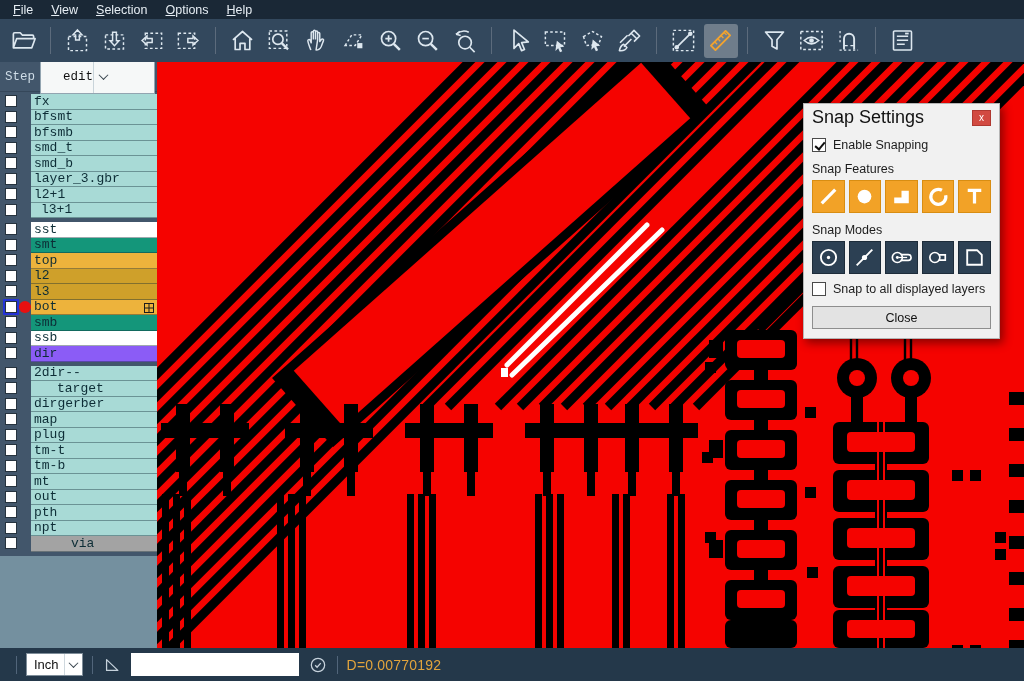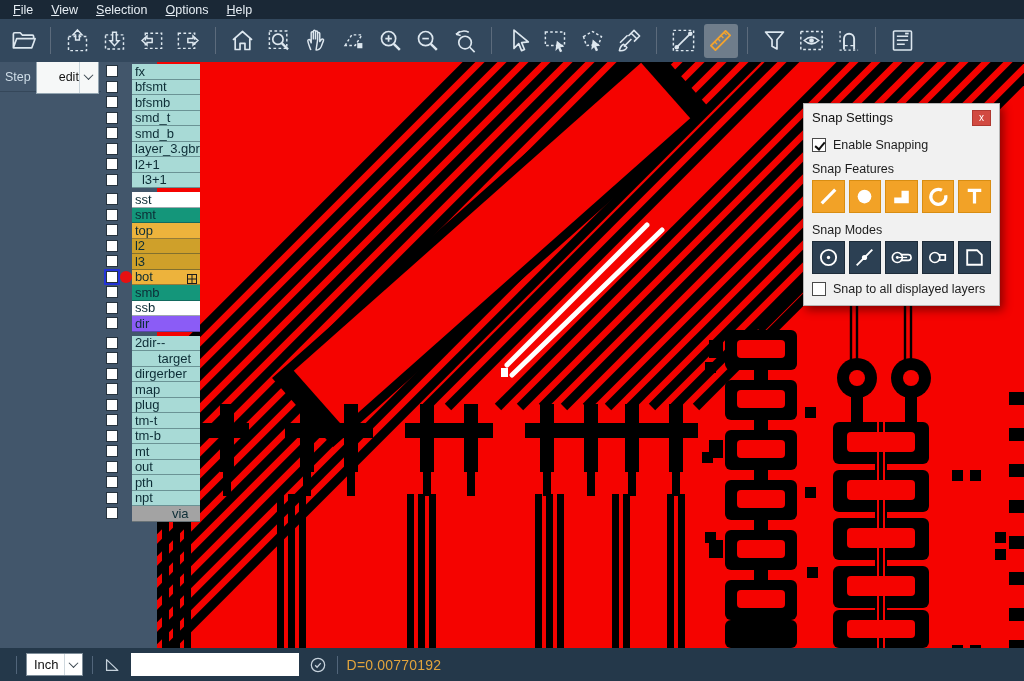--- a/index.html
+++ b/index.html
@@ -19,24 +19,24 @@
   .menu-item::first-letter{text-decoration:underline;}
 
   
   #toolbar{position:absolute;left:0;top:19px;width:1024px;height:43px;background:var(--tb-bg);display:flex;align-items:center;padding-left:5px;z-index:3;}
   .tb-btn{width:34px;height:34px;display:flex;align-items:center;justify-content:center;background:none;border:none;margin:0 1.5px;color:var(--tb-icon);}
   .tb-btn svg{width:27px;height:27px;display:block;}
   .tb-btn.active{background:var(--tb-active-bg);border-radius:3px;color:var(--tb-active-icon);}
   .tb-sep{width:1px;height:27px;background:#5c6b7c;margin:0 8px;flex:none;}
 
   
-  #sidebar{position:absolute;left:0;top:62px;width:157px;height:586px;background:var(--side-bg);display:flex;flex-direction:row;z-index:2;}
+  #sidebar{position:absolute;left:0;top:62px;width:157px;height:586px;background:var(--side-bg);display:flex;flex-direction:column;z-index:2;font-family:Liberation Mono, monospace;}
   .step-row{height:30px;flex:none;display:flex;align-items:center;padding:0 2px 0 5px;gap:5px;border-bottom:1px solid #35475a;}
   .step-label{color:#cfdde8;font-size:12.5px;}
-  .step-combo{flex:1;height:34px;background:#f6f8f8;border:1px solid #93a5b1;display:flex;align-items:center;justify-content:center;padding-left:22px;font-size:12.5px;color:#101010;}
+  .step-combo{flex:1;height:34px;background:#f6f8f8;border:1px solid #93a5b1;display:flex;align-items:center;justify-content:flex-start;padding-left:22px;font-size:12.5px;color:#101010;}
   .combo-arrow{width:19px;height:100%;display:flex;align-items:center;justify-content:center;border-left:1px solid #c9d4da;}
   .chev{width:7px;height:7px;border-right:1.6px solid #39464f;border-bottom:1.6px solid #39464f;transform:rotate(45deg) translate(-1px,-1px);}
   #layer-list{margin-top:2px;}
   .layer-group{margin-bottom:4px;}
   .lrow{display:flex;height:15.5px;align-items:stretch;position:relative;}
   .lcb{width:12px;height:12px;flex:none;background:#fff;border:1px solid #26333e;margin:1px 0 0 5px;}
   .lcb.active{box-shadow:0 0 0 2px var(--cbblue);}
   .ldot{position:absolute;left:19px;top:1.5px;width:12px;height:12px;border-radius:50%;background:var(--dot);z-index:2;}
   .llabel{margin-left:14px;flex:1;display:flex;align-items:center;padding-left:3px;font-size:13px;color:#0d2d36;border-bottom:1px solid rgba(15,40,52,.4);position:relative;}
   .lgrid{position:absolute;right:3px;top:2px;width:10px;height:10px;}
@@ -63,21 +63,21 @@
   .unit-combo{height:23px;background:#fff;border:1px solid #7e8d99;display:flex;align-items:center;font-size:13px;color:#101010;padding-left:7px;gap:5px;}
   .unit-combo .combo-arrow{border-left:1px solid #cfd8de;width:18px;}
   .sb-icon{display:flex;align-items:center;justify-content:center;}
   .sb-icon svg{width:20px;height:20px;}
   .sb-input{width:168px;height:23px;border:none;background:#fff;font-size:12px;padding:0 4px;outline:none;}
   .sb-distance{color:var(--dist);font-size:14px;letter-spacing:.2px;}
 
   
   #snap-dialog{position:absolute;left:803px;top:103px;width:197px;background:#f1f1f1;border:1px solid #b5b5b5;box-shadow:3px 4px 9px rgba(0,0,0,.45);padding:0 8px 9px;font-size:12.5px;color:#1c1c1c;z-index:5;}
   .sd-title-row{height:25px;display:flex;align-items:center;justify-content:space-between;margin-top:1px;}
-  .sd-title{font-size:13px;color:#111;}
+  .sd-title{font-size:18px;color:#111;}
   .sd-close{width:19px;height:16px;background:#d24a41;color:#fff;border:1px solid #b03830;font-size:10px;line-height:1;display:flex;align-items:center;justify-content:center;font-family:"Liberation Sans",sans-serif;}
   .sd-check{display:flex;align-items:center;gap:7px;margin-top:8px;cursor:default;}
   .cb{width:14px;height:14px;background:#fff;border:1px solid #4a4a4a;position:relative;flex:none;}
   .cb.checked::after{content:"";position:absolute;left:4px;top:1px;width:4px;height:8px;border:solid #101010;border-width:0 2px 2px 0;transform:rotate(40deg);}
   .sd-sec{margin-top:10px;}
   .sd-btnrow{display:flex;gap:4px;margin-top:4px;}
   .sd-btn{width:33px;height:33px;display:flex;align-items:center;justify-content:center;border:none;padding:0;}
   .sd-btn.feature{background:var(--dlg-orange);border:1px solid #d88d12;}
   .sd-btn.mode{background:var(--dlg-dark);border:1px solid #1d2c3a;}
   .sd-btn svg{width:25px;height:25px;display:block;}
@@ -736,13 +736,14 @@
       <button class="sd-btn mode">
         <svg viewBox="0 0 24 24">
           <path d="M5 5 H14.5 L19 9.5 V19 H5 Z" stroke="#fff" fill="none" stroke-width="1.8"></path>
         </svg>
       </button>
     </div>
   <label class="sd-check">
     <span class="cb" id="all-layers-cb"></span>
     <span>Snap to all displayed layers</span>
   </label>
+  <button class="sd-closebtn">Close</button>
 </div>
 
 </body></html>

